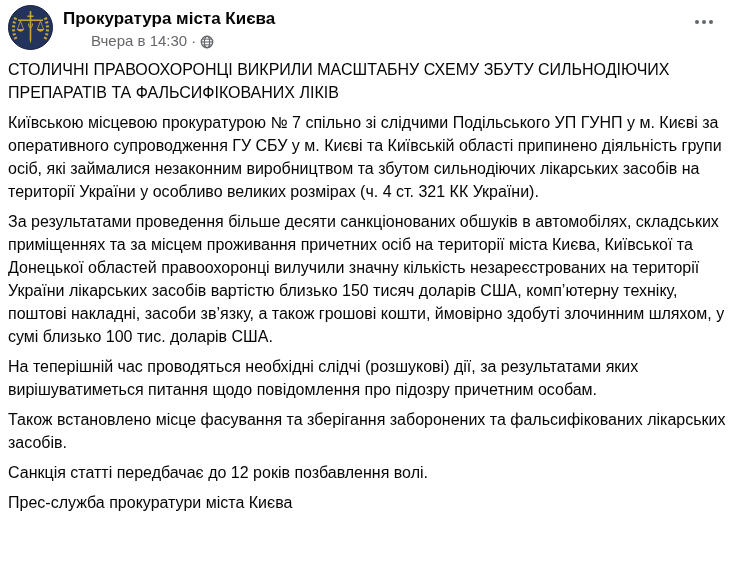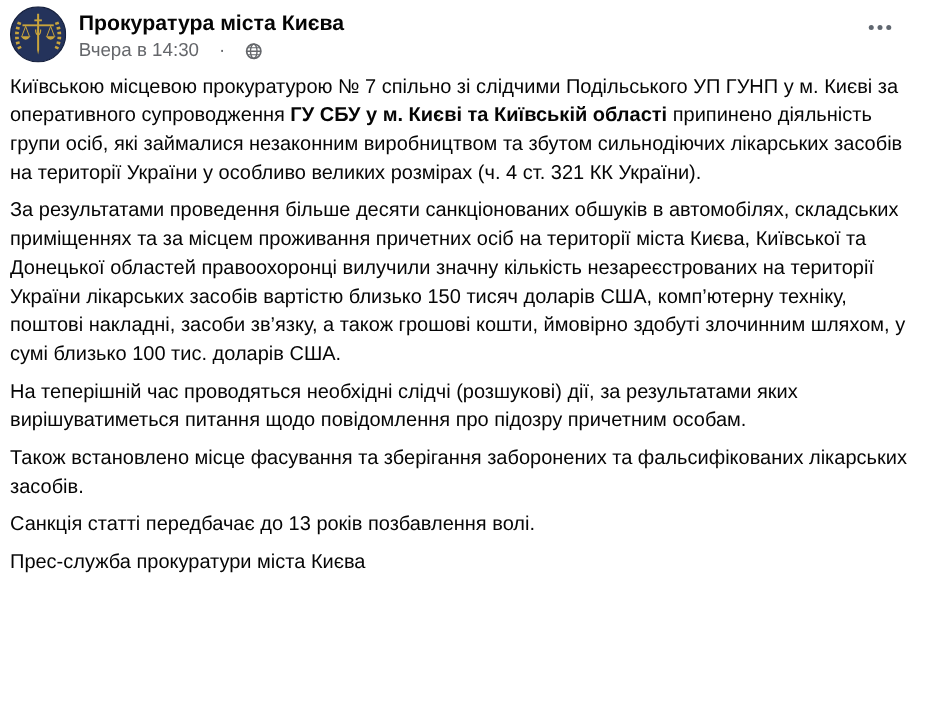--- a/index.html
+++ b/index.html
@@ -39,25 +39,26 @@
     font-weight: bold;
     line-height: 21px;
     color: #050505;
     text-decoration: none;
     cursor: pointer;
     display: inline-block;
   }
   .sub-line {
     display: flex;
     align-items: center;
-    gap: 16px;
+    gap: 4px;
     margin-top: 2px;
     font-size: 15px;
     color: #65676b;
     line-height: 19px;
+    margin-left: 28px;
   }
   .timestamp { cursor: pointer; }
   .dot-sep { color: #65676b; }
   .globe { display: inline-block; width: 14px; height: 14px; margin-top: 1px; }
   .more-btn {
     position: absolute;
     top: 10px;
     right: 26px;
     width: 32px;
     height: 24px;
@@ -78,21 +79,21 @@
   }
   
   .post-body {
     padding: 4px 10px 8px 8px;
     font-size: 16px;
     line-height: 23px;
     color: #050505;
   }
   .post-paragraph { margin: 0 0 7px 0; }
   .post-paragraph:last-child { margin-bottom: 0; }
-  .post-paragraph .bold { font-weight: bold; }
+  .post-paragraph .bold { font-weight: normal; }
 </style>
 </head>
 <body>
 
 <div class="post">
 
   <div class="header">
 
     <span class="avatar">
       <svg width="45" height="45" viewBox="0 0 45 45">
@@ -135,21 +136,22 @@
     </div>
 
     <button class="more-btn" aria-label="More options">
       <i></i>
       <i></i>
       <i></i>
     </button>
   </div>
 
   <div class="post-body">
+      <p class="post-paragraph"><span>СТОЛИЧНІ ПРАВООХОРОНЦІ ВИКРИЛИ МАСШТАБНУ СХЕМУ ЗБУТУ СИЛЬНОДІЮЧИХ ПРЕПАРАТІВ ТА ФАЛЬСИФІКОВАНИХ ЛІКІВ</span></p>
       <p class="post-paragraph"><span>Київською місцевою прокуратурою № 7 спільно зі слідчими Подільського УП ГУНП у м. Києві за оперативного супроводження </span><span class="bold">ГУ СБУ у м. Києві та Київській області</span><span> припинено діяльність групи осіб, які займалися незаконним виробництвом та збутом сильнодіючих лікарських засобів на території України у особливо великих розмірах (ч. 4 ст. 321 КК України).</span></p>
       <p class="post-paragraph"><span>За результатами проведення більше десяти санкціонованих обшуків в автомобілях, складських приміщеннях та за місцем проживання причетних осіб на території міста Києва, Київської та Донецької областей правоохоронці вилучили значну кількість незареєстрованих на території України лікарських засобів вартістю близько 150 тисяч доларів США, комп’ютерну техніку, поштові накладні, засоби зв’язку,  а також грошові кошти, ймовірно здобуті злочинним шляхом, у сумі близько 100 тис. доларів США.</span></p>
       <p class="post-paragraph"><span>На теперішній час проводяться необхідні слідчі (розшукові) дії, за результатами яких вирішуватиметься питання щодо повідомлення про підозру причетним особам.</span></p>
       <p class="post-paragraph"><span>Також встановлено місце фасування та зберігання заборонених та фальсифікованих лікарських засобів.</span></p>
-      <p class="post-paragraph"><span>Санкція статті передбачає до 13 років позбавлення волі.</span></p>
+      <p class="post-paragraph"><span>Санкція статті передбачає до 12 років позбавлення волі.</span></p>
       <p class="post-paragraph"><span>Прес-служба прокуратури міста Києва</span></p>
     </div>
 
 </div>
 
 </body></html>

